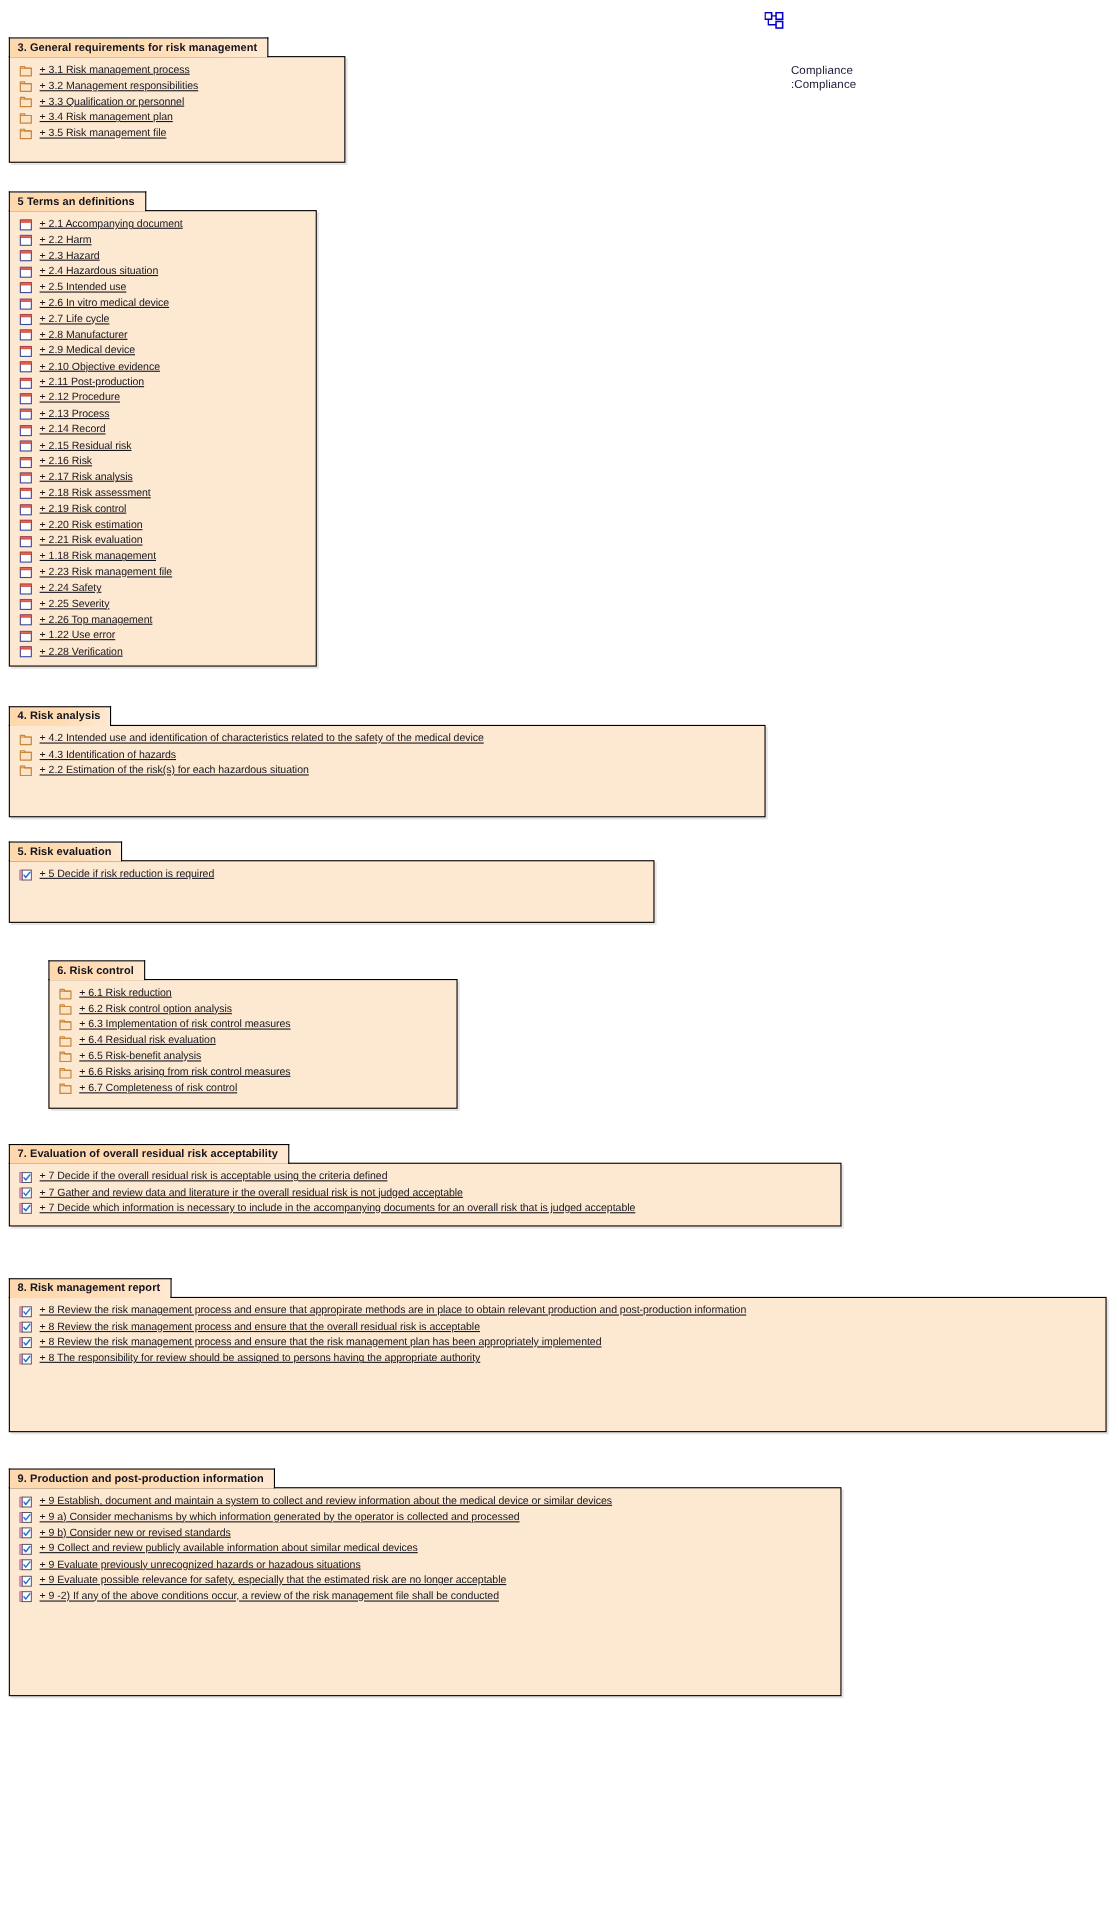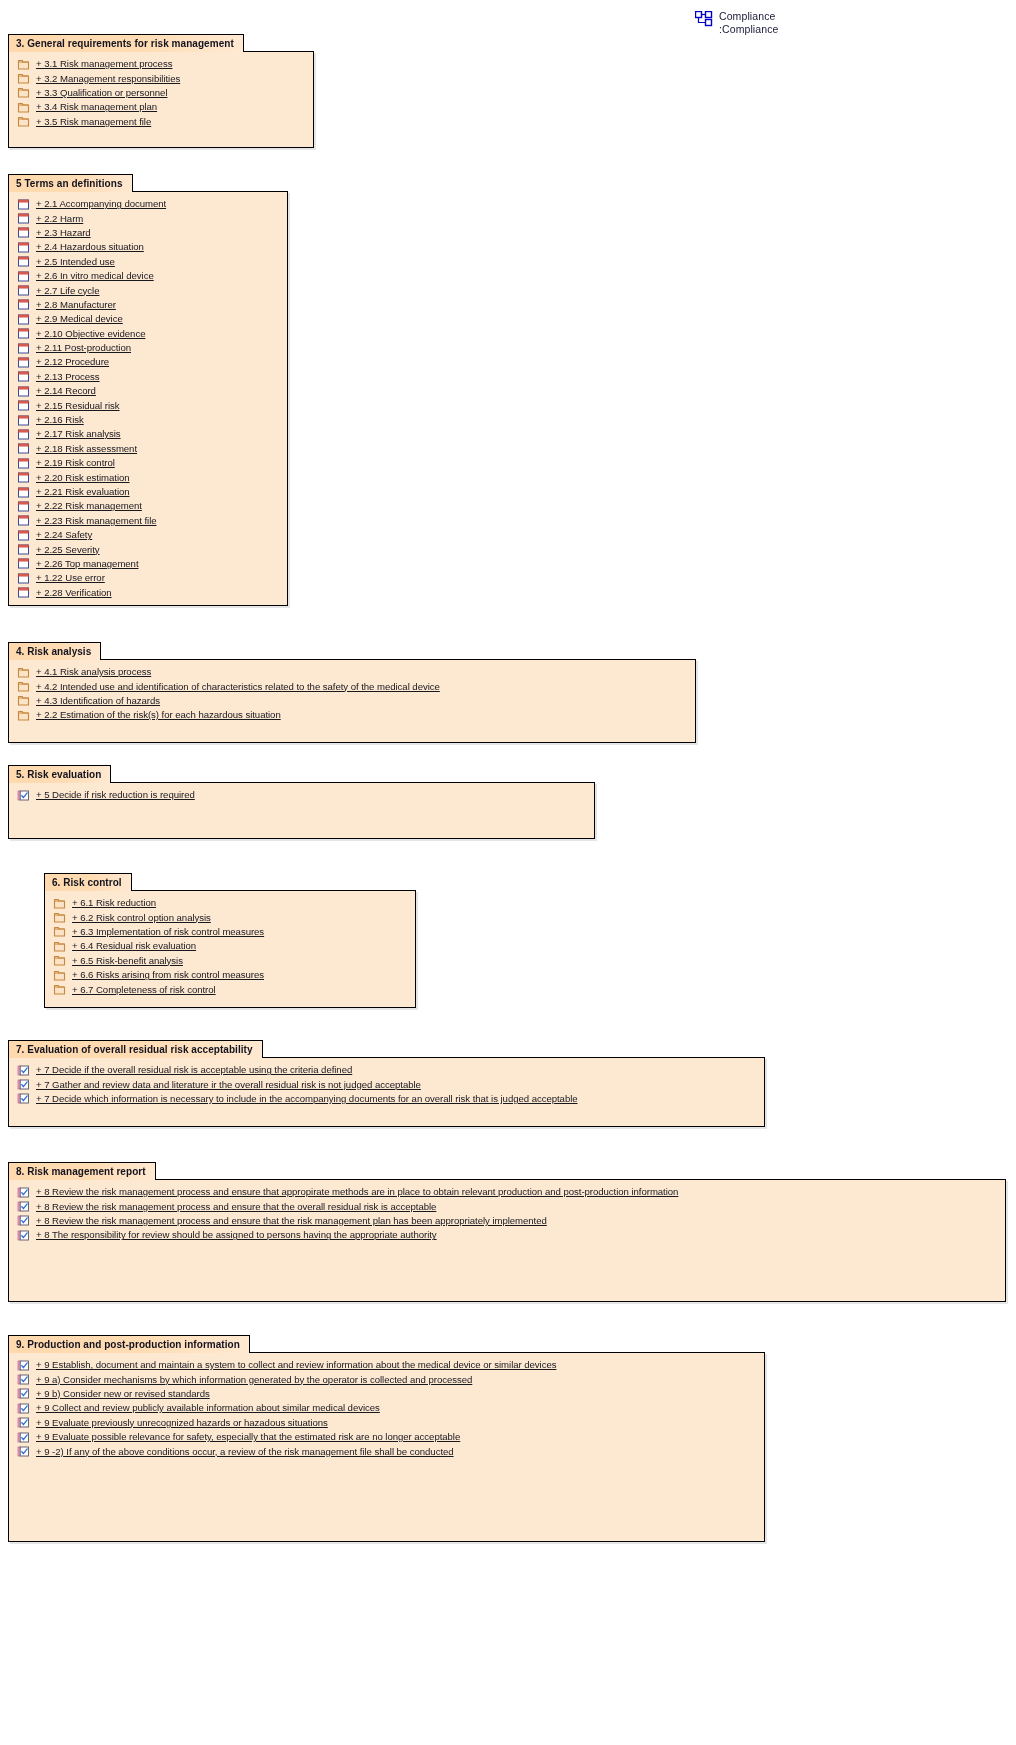--- a/index.html
+++ b/index.html
@@ -21,20 +21,21 @@
     display: flex;
     align-items: flex-start;
     gap: 6px;
   }
   #diagram-header .comp-icon { width: 18px; height: 16px; flex: 0 0 auto; margin-top: 1px;}
   #diagram-header .labels {
     font-size: 10.5px;
     color: #1b1b3a;
     line-height: 13px;
     letter-spacing: .1px;
+    margin-top: 48px;
   }
 
   
   .package {
     position: absolute;
   }
   .pkg-tab {
     position: relative;
     display: inline-block;
     height: 18px;
@@ -342,21 +343,21 @@
           </span>
           <span class="txt">+ 2.21 Risk evaluation</span>
         </div>
         <div class="row">
           <span class="ico document-icon">
             <svg width="13" height="13" viewBox="0 0 13 13">
               <rect x="1.5" y="2.0" width="10" height="9" fill="#ffffff" stroke="#3a4a9a" stroke-width="1"></rect>
               <rect x="1.5" y="2.0" width="10" height="2.1" fill="#e2655c" stroke="#c0392b" stroke-width="0.6"></rect>
             </svg>
           </span>
-          <span class="txt">+ 2.22 Risk management</span>
+          <span class="txt">+ 1.18 Risk management</span>
         </div>
         <div class="row">
           <span class="ico document-icon">
             <svg width="13" height="13" viewBox="0 0 13 13">
               <rect x="1.5" y="2.0" width="10" height="9" fill="#ffffff" stroke="#3a4a9a" stroke-width="1"></rect>
               <rect x="1.5" y="2.0" width="10" height="2.1" fill="#e2655c" stroke="#c0392b" stroke-width="0.6"></rect>
             </svg>
           </span>
           <span class="txt">+ 2.23 Risk management file</span>
         </div>
@@ -407,29 +408,20 @@
         </div>
       </div></div>
     <div class="package" style="left: 8px; top: 641px; width: 688px;"><div class="pkg-tab">4. Risk analysis</div><div class="pkg-body" style="height: 84px;">
         <div class="row">
           <span class="ico folder-icon">
             <svg width="13" height="13" viewBox="0 0 13 13">
               <path d="M1.5 2.5 h4 v1.5 h6 v7 h-10 z" fill="#fbe3c8" stroke="#c8883c" stroke-width="1.1" stroke-linejoin="round"></path>
               <path d="M1.5 4.0 h10" fill="none" stroke="#c8883c" stroke-width="1"></path>
             </svg>
           </span>
-          <span class="txt">+ 4.1 Risk analysis process</span>
-        </div>
-        <div class="row">
-          <span class="ico folder-icon">
-            <svg width="13" height="13" viewBox="0 0 13 13">
-              <path d="M1.5 2.5 h4 v1.5 h6 v7 h-10 z" fill="#fbe3c8" stroke="#c8883c" stroke-width="1.1" stroke-linejoin="round"></path>
-              <path d="M1.5 4.0 h10" fill="none" stroke="#c8883c" stroke-width="1"></path>
-            </svg>
-          </span>
           <span class="txt">+ 4.2 Intended use and identification of characteristics related to the safety of the medical device</span>
         </div>
         <div class="row">
           <span class="ico folder-icon">
             <svg width="13" height="13" viewBox="0 0 13 13">
               <path d="M1.5 2.5 h4 v1.5 h6 v7 h-10 z" fill="#fbe3c8" stroke="#c8883c" stroke-width="1.1" stroke-linejoin="round"></path>
               <path d="M1.5 4.0 h10" fill="none" stroke="#c8883c" stroke-width="1"></path>
             </svg>
           </span>
           <span class="txt">+ 4.3 Identification of hazards</span>
@@ -514,21 +506,21 @@
         <div class="row">
           <span class="ico folder-icon">
             <svg width="13" height="13" viewBox="0 0 13 13">
               <path d="M1.5 2.5 h4 v1.5 h6 v7 h-10 z" fill="#fbe3c8" stroke="#c8883c" stroke-width="1.1" stroke-linejoin="round"></path>
               <path d="M1.5 4.0 h10" fill="none" stroke="#c8883c" stroke-width="1"></path>
             </svg>
           </span>
           <span class="txt">+ 6.7 Completeness of risk control</span>
         </div>
       </div></div>
-    <div class="package" style="left: 8px; top: 1039px; width: 757px;"><div class="pkg-tab">7. Evaluation of overall residual risk acceptability</div><div class="pkg-body" style="height: 70px;">
+    <div class="package" style="left: 8px; top: 1039px; width: 757px;"><div class="pkg-tab">7. Evaluation of overall residual risk acceptability</div><div class="pkg-body" style="height: 58px;">
         <div class="row">
           <span class="ico checkbox-icon">
             <svg width="13" height="13" viewBox="0 0 13 13">
               <rect x="1.0" y="2.0" width="2.4" height="9" fill="#e79ec4" stroke="#c06496" stroke-width="0.7"></rect>
               <rect x="3.2" y="2.0" width="8.3" height="9" fill="#ffffff" stroke="#555566" stroke-width="0.9"></rect>
               <path d="M4.8 6.6 L6.4 8.7 L10.2 3.9" fill="none" stroke="#2b6fd4" stroke-width="1.3" stroke-linecap="round" stroke-linejoin="round"></path>
             </svg>
           </span>
           <span class="txt">+ 7 Decide if the overall residual risk is acceptable using the criteria defined</span>
         </div>

